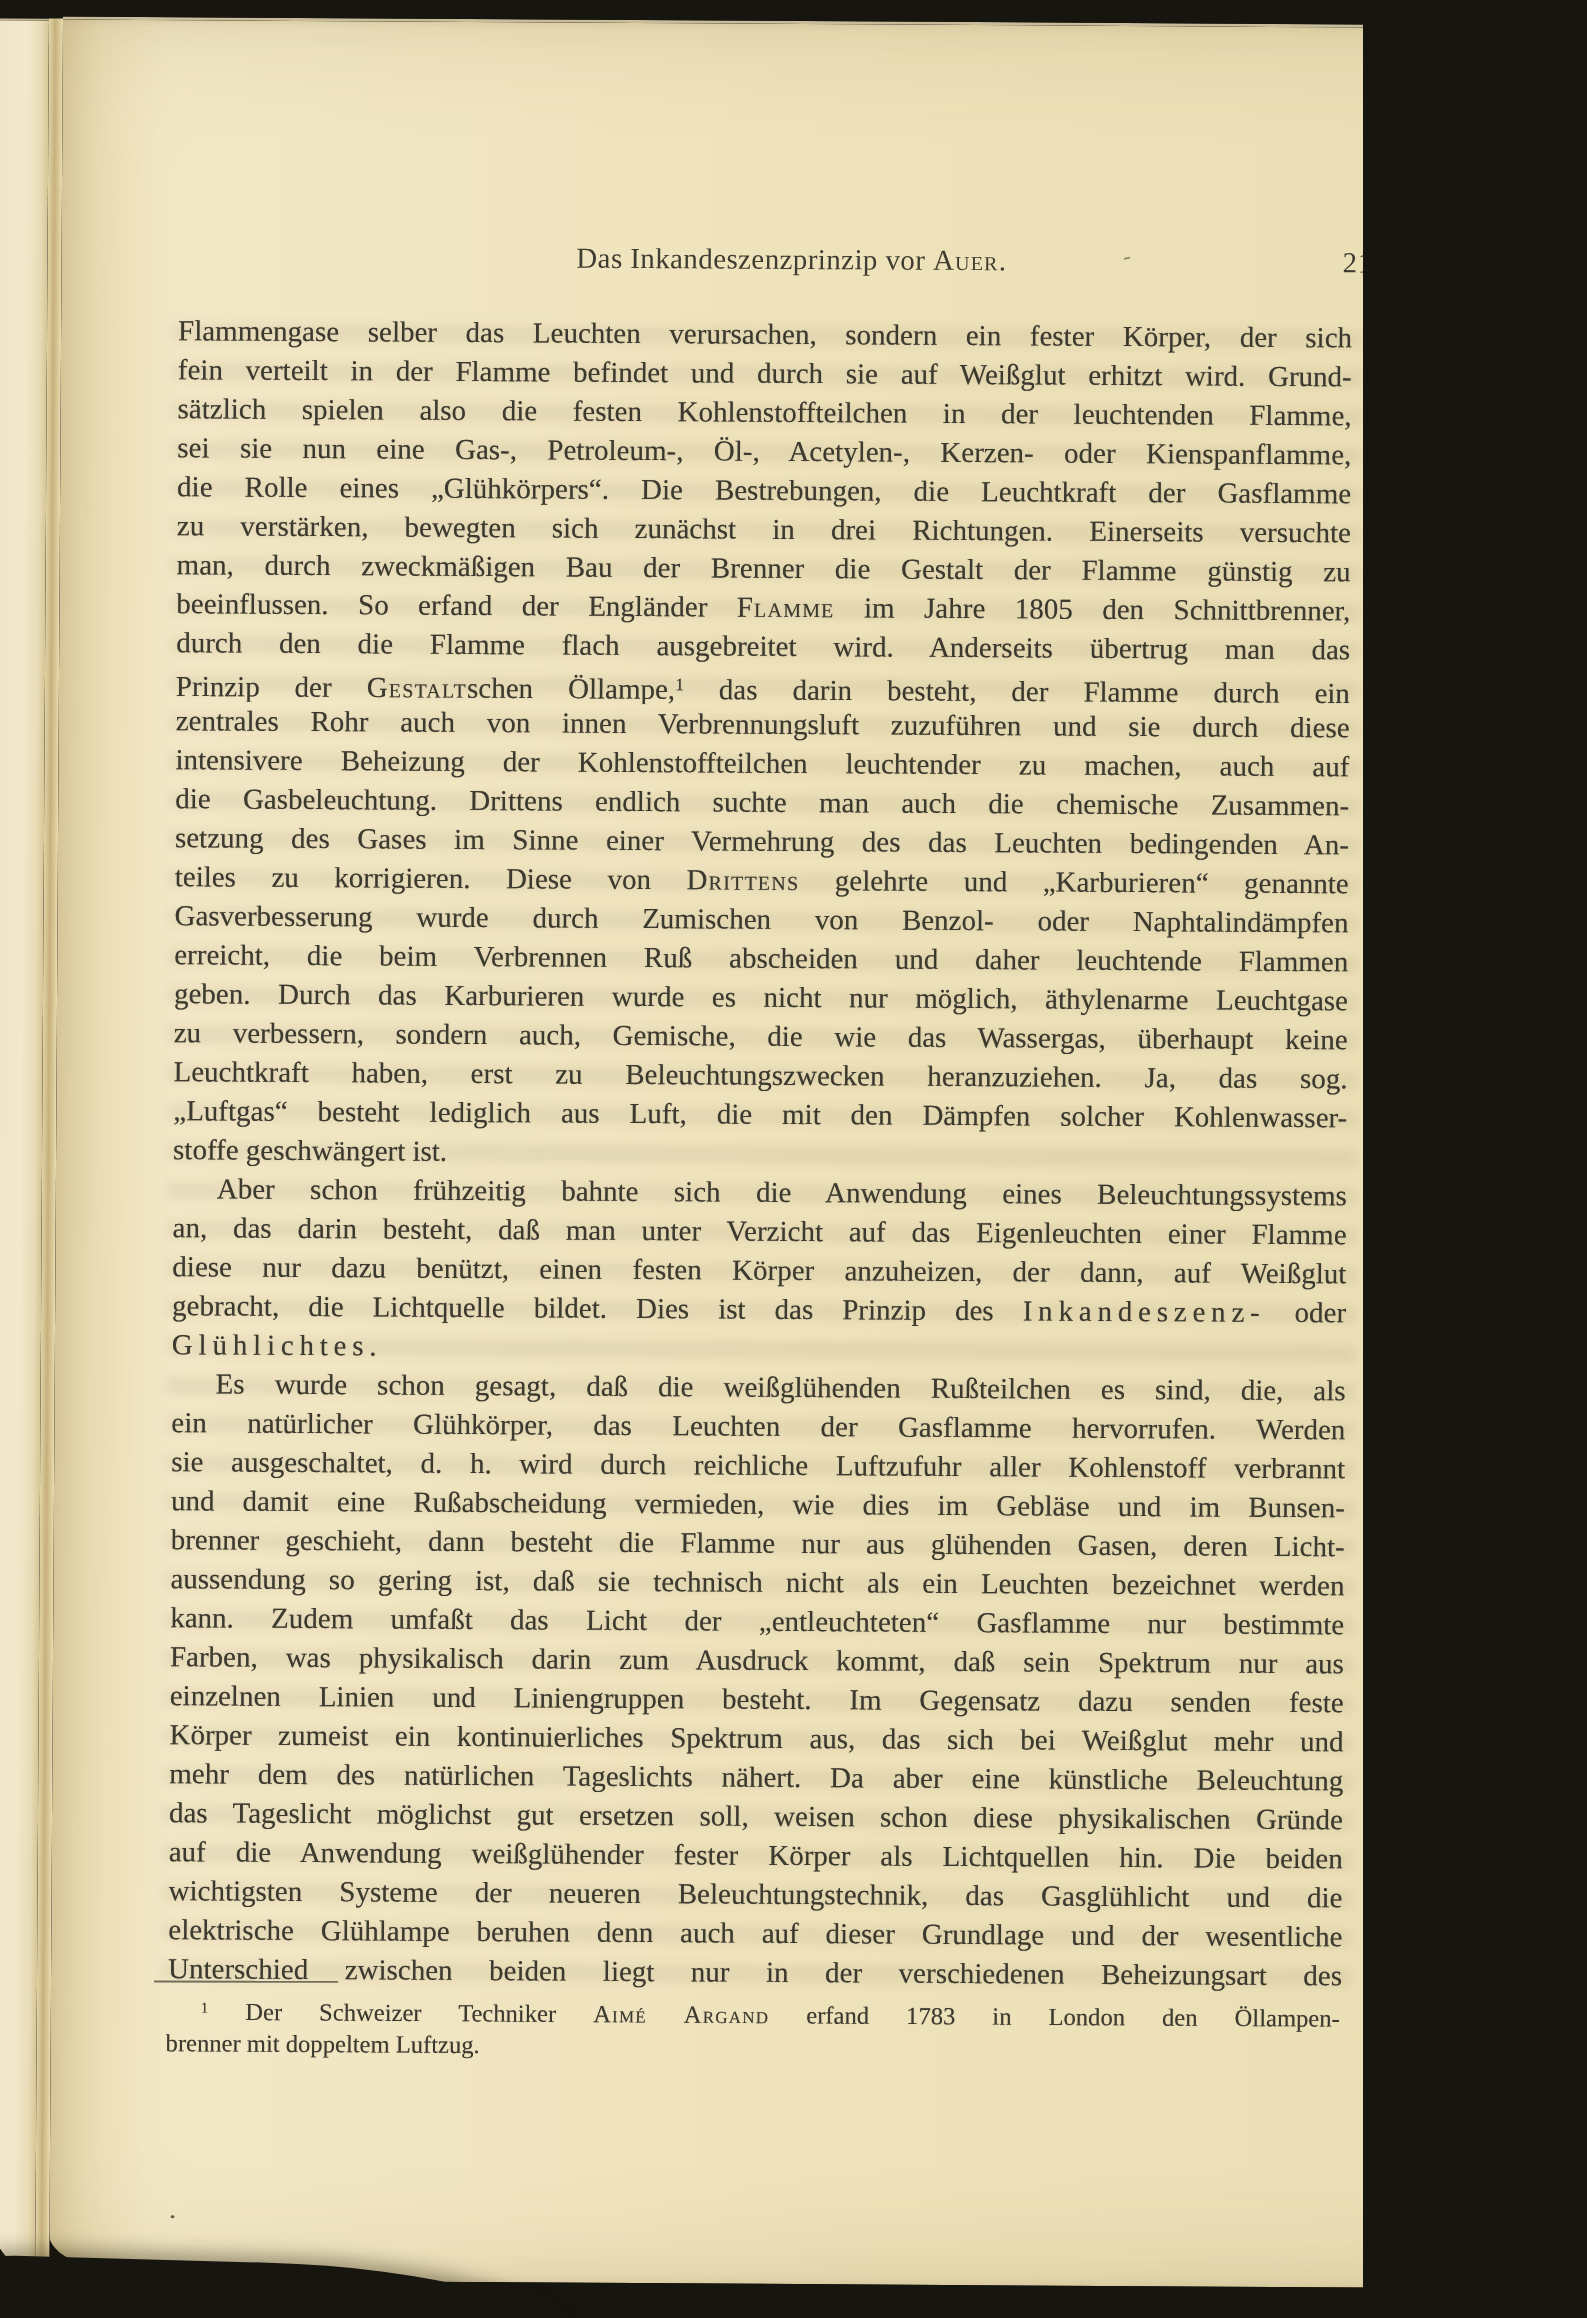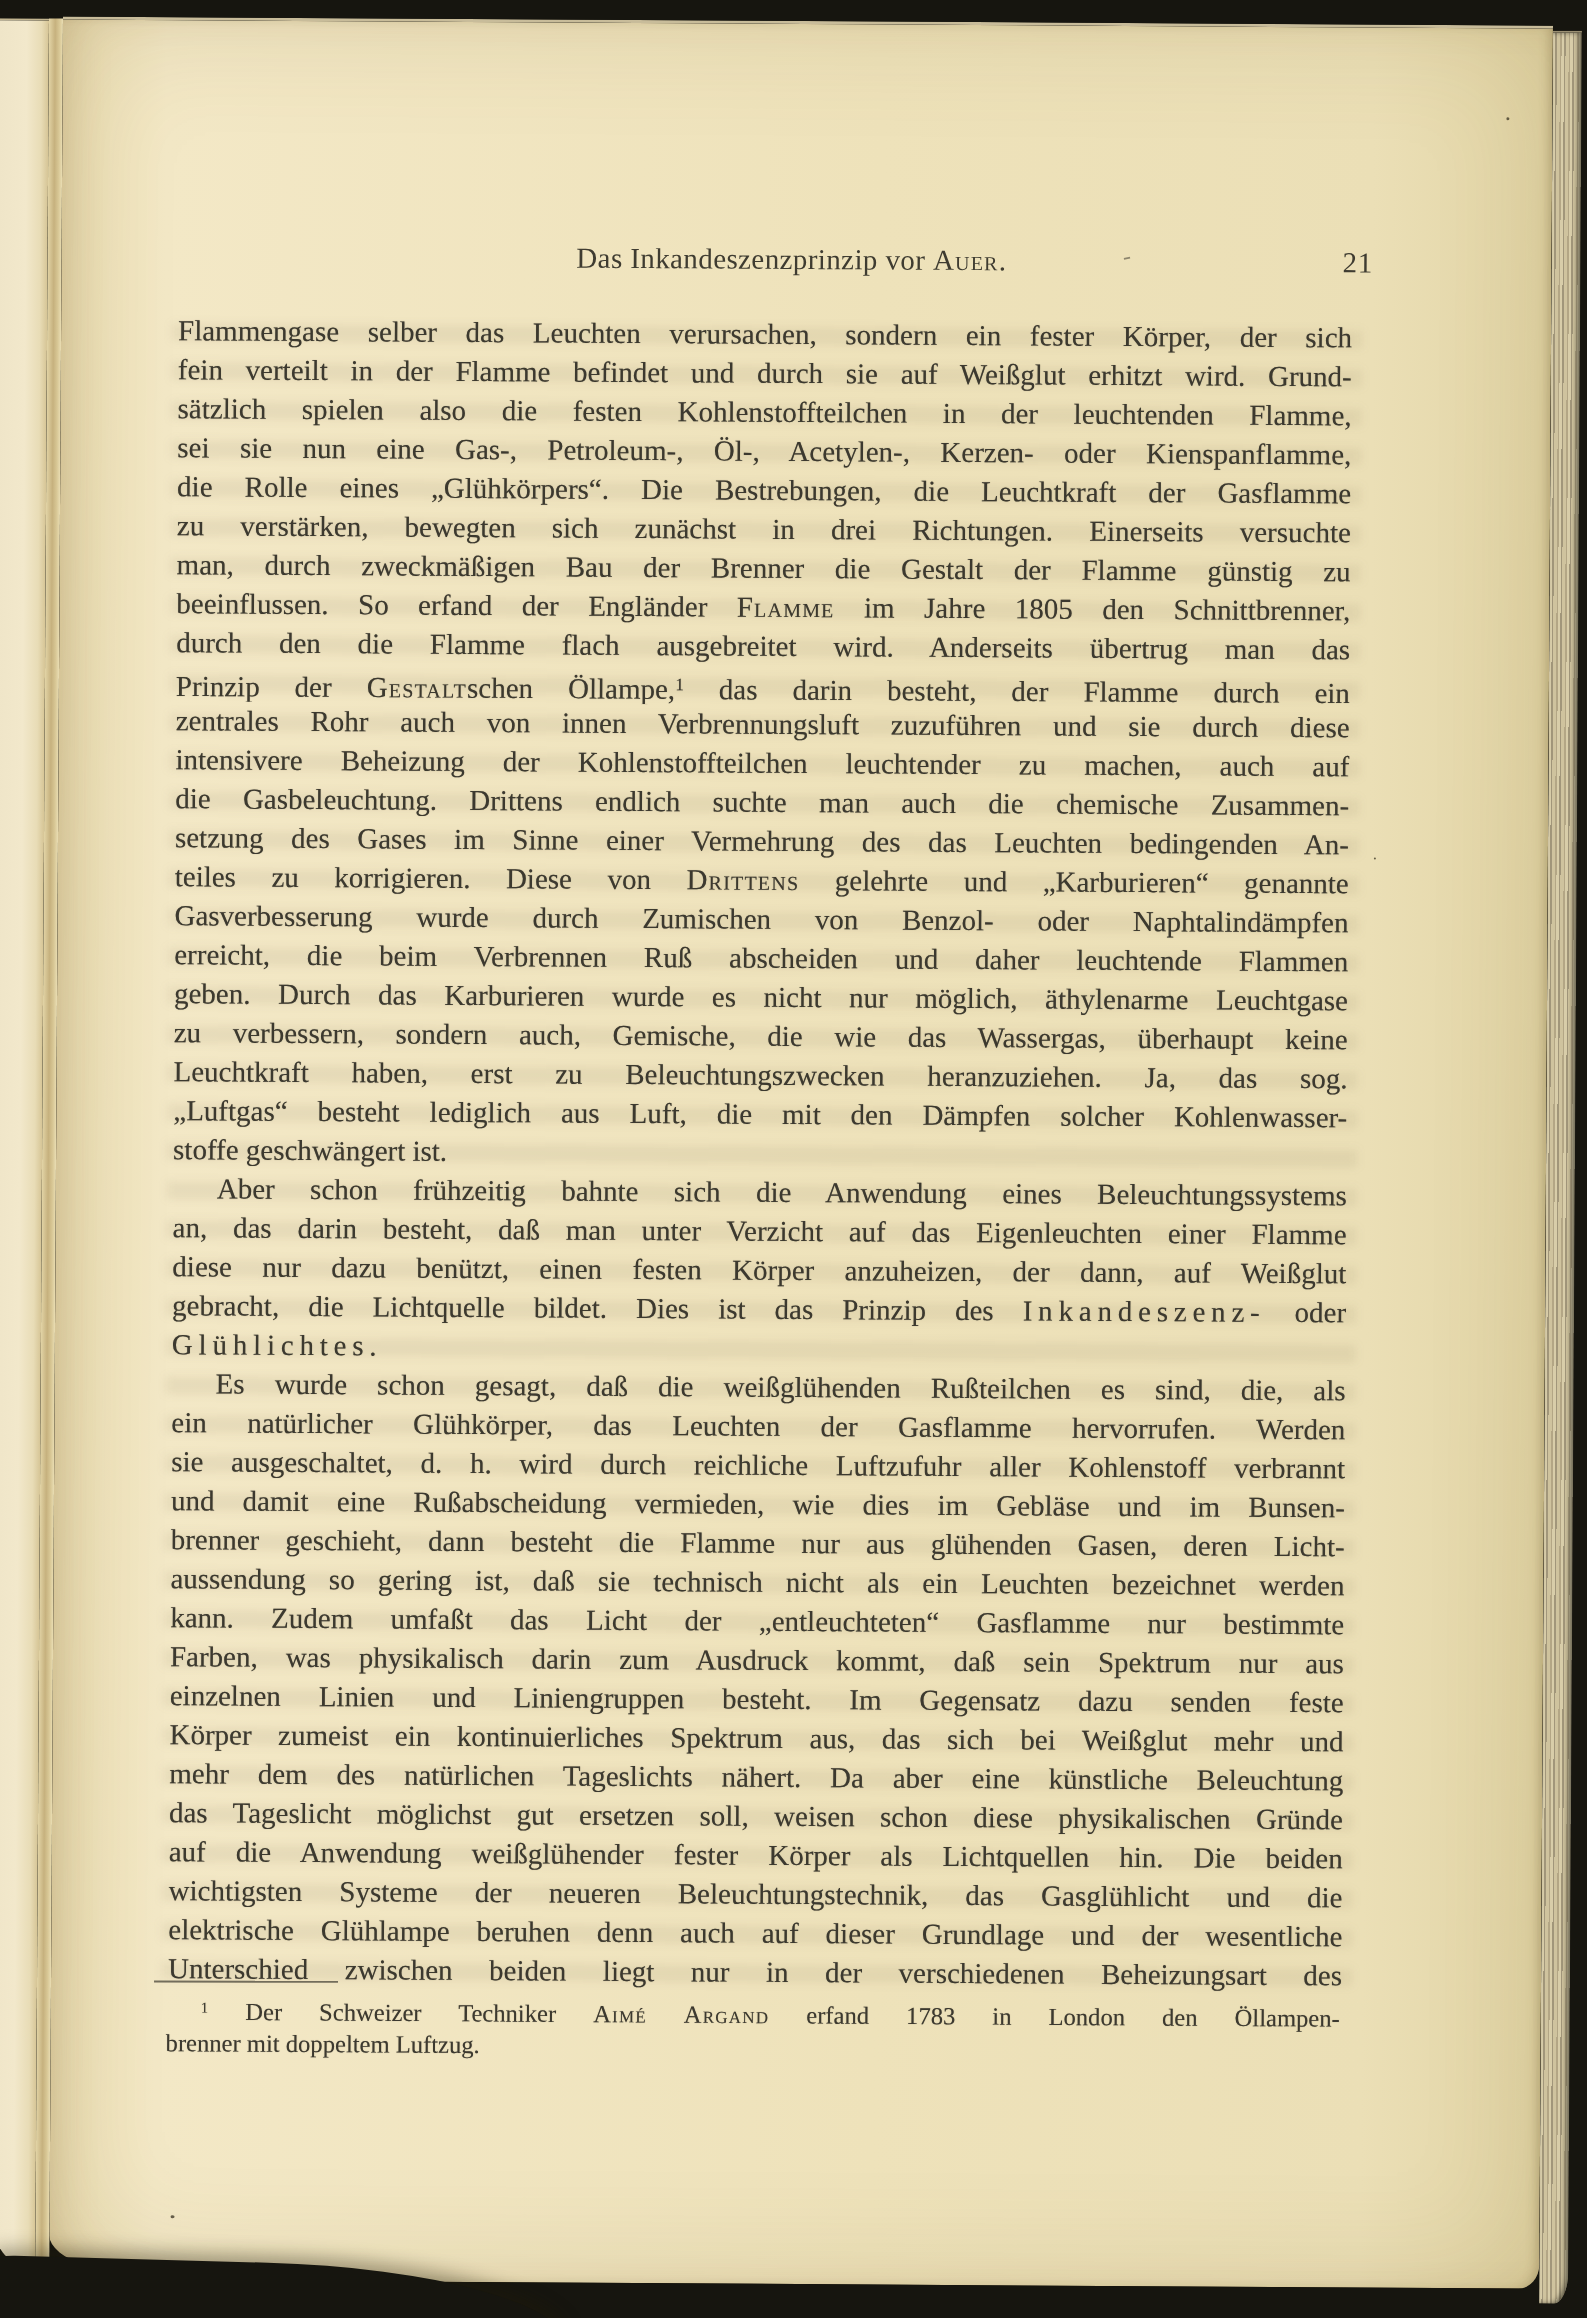--- a/index.html
+++ b/index.html
@@ -13,21 +13,21 @@
     --edge-stack-dark:#a1967a;
     --ink:#3c392f;
     --rule:#4a463a;
   }
   html,body{margin:0;padding:0;}
   body{
     width:1587px;height:2319px;background:var(--bg);
     font-family:"Liberation Serif","DejaVu Serif",serif;
   }
   .photo{
-    position:relative;width:1587px;height:2319px;overflow:hidden;
+    position:relative;width:1363px;height:2319px;overflow:hidden;
     background:var(--bg);
   }
   .book{
     position:absolute;left:0;top:20.6px;width:1584px;height:2268px;
     transform:rotate(0.35deg);transform-origin:794px 0;
   }
   
   .facing-edge{
     position:absolute;left:0;top:1.6px;width:49px;height:2246px;
     background:linear-gradient(90deg,#efe5c8 0%,var(--facing-page) 55%,#ead festive 80%,#e0d2a4 92%,#c9b episodes 100%);

